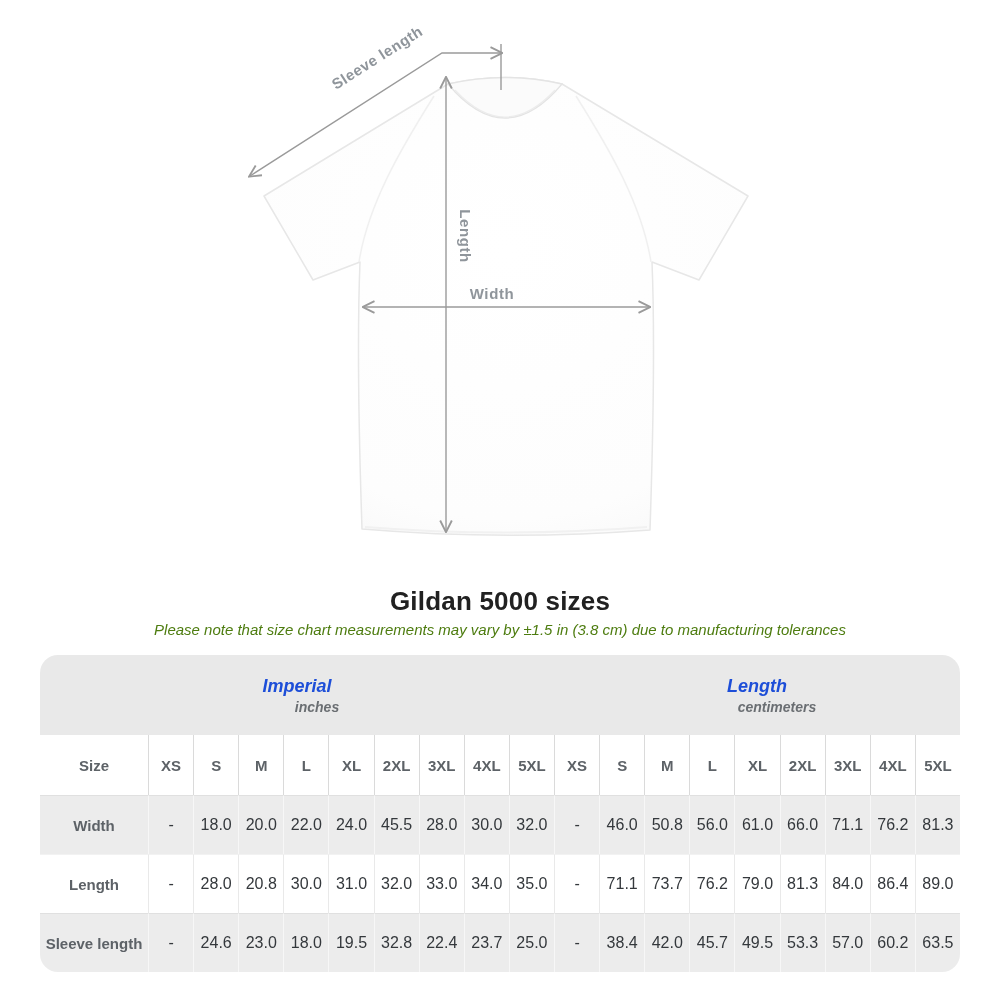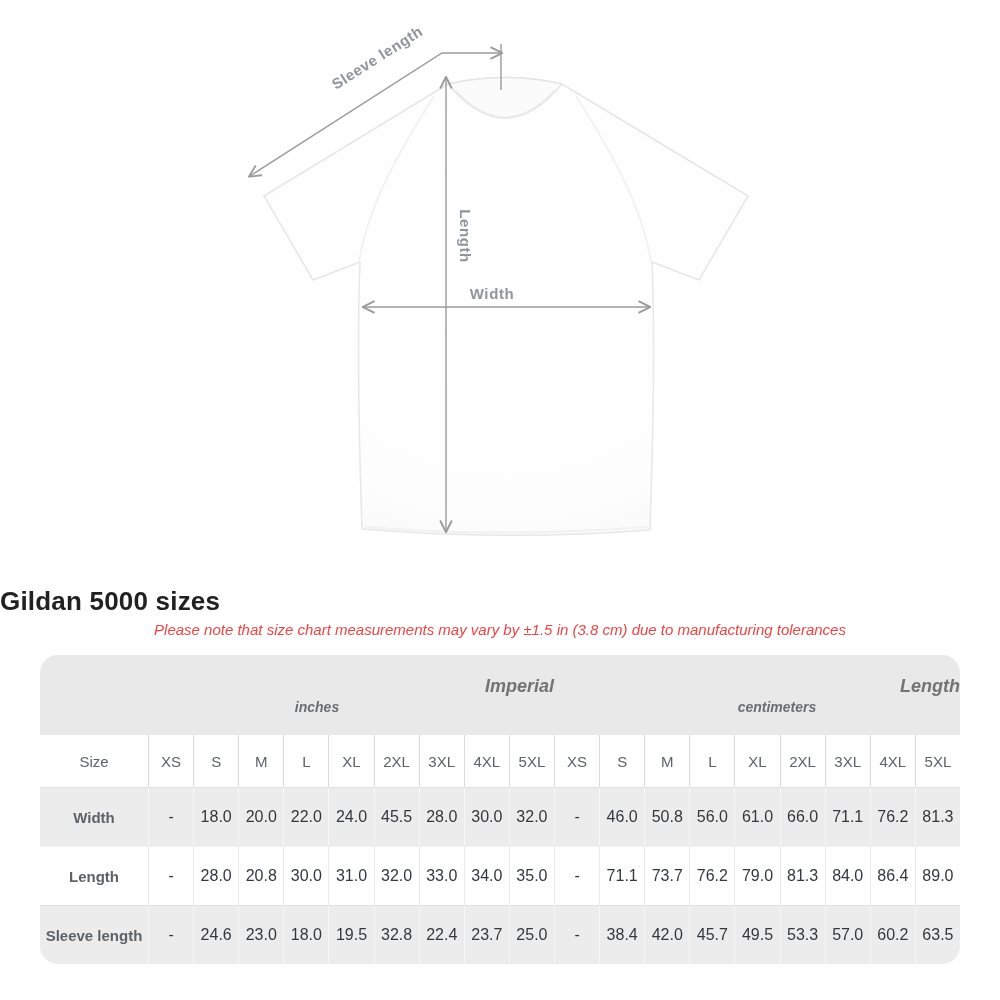--- a/index.html
+++ b/index.html
@@ -4,49 +4,49 @@
 <style>
   html,body{margin:0;padding:0;}
   body{
     width:1000px;height:1000px;position:relative;background:#ffffff;
     font-family:"Liberation Sans", sans-serif;overflow:hidden;
   }
   
   .diagram{position:absolute;left:0;top:0;width:1000px;height:560px;}
   
   .title{
-    position:absolute;top:586px;left:0;width:1000px;text-align:left;
+    position:absolute;top:586px;left:0;width:1000px;text-align:center;
     font-size:26px;font-weight:bold;color:#212121;letter-spacing:.2px;
   }
   .subtitle{
     position:absolute;top:621px;left:0;width:1000px;text-align:center;
-    font-size:15px;font-style:italic;color:#ef4444;
+    font-size:15px;font-style:italic;color:#4d7c0f;
   }
   
   .table-wrap{
     position:absolute;left:40px;top:655px;width:920px;
     border-radius:18px;overflow:hidden;background:#ffffff;
   }
   table.size-table{
     width:100%;border-collapse:separate;border-spacing:0;table-layout:fixed;
   }
   .size-table th,.size-table td{
     padding:0;text-align:center;vertical-align:middle;
   }
   tr.group-row th{
     height:80px;background:#e9e9e9;
   }
   .group-label{
-    font-size:18px;font-weight:bold;font-style:italic;color:#737373;line-height:1.35;text-align:right;
+    font-size:18px;font-weight:bold;font-style:italic;color:#1d4ed8;line-height:1.35;
   }
   .group-unit{
     font-size:14px;font-style:italic;color:#6a6e72;line-height:1.3;margin-left:40px;
   }
   tr.head-row th{
-    height:52px;background:#ffffff;font-size:15px;font-weight:normal;color:#5d6267;
+    height:60px;background:#ffffff;font-size:15px;font-weight:bold;color:#5d6267;
     border-left:1px solid #dadada;
   }
   tr.head-row th:first-child{border-left:none;}
   tr.data-row td{
     height:58px;font-size:16px;color:#34383c;border-top:1px solid rgba(0,0,0,0.05);
   }
   tr.data-row td.row-label{font-size:15px;font-weight:bold;color:#5d6267;}
   tr.row-gray td{background:#ececec;border-left:1px solid #f7f7f7;}
   tr.row-white td{background:#ffffff;border-left:1px solid #e9e9e9;}
   tr.row-gray td:first-child,tr.row-white td:first-child{border-left:none;}

